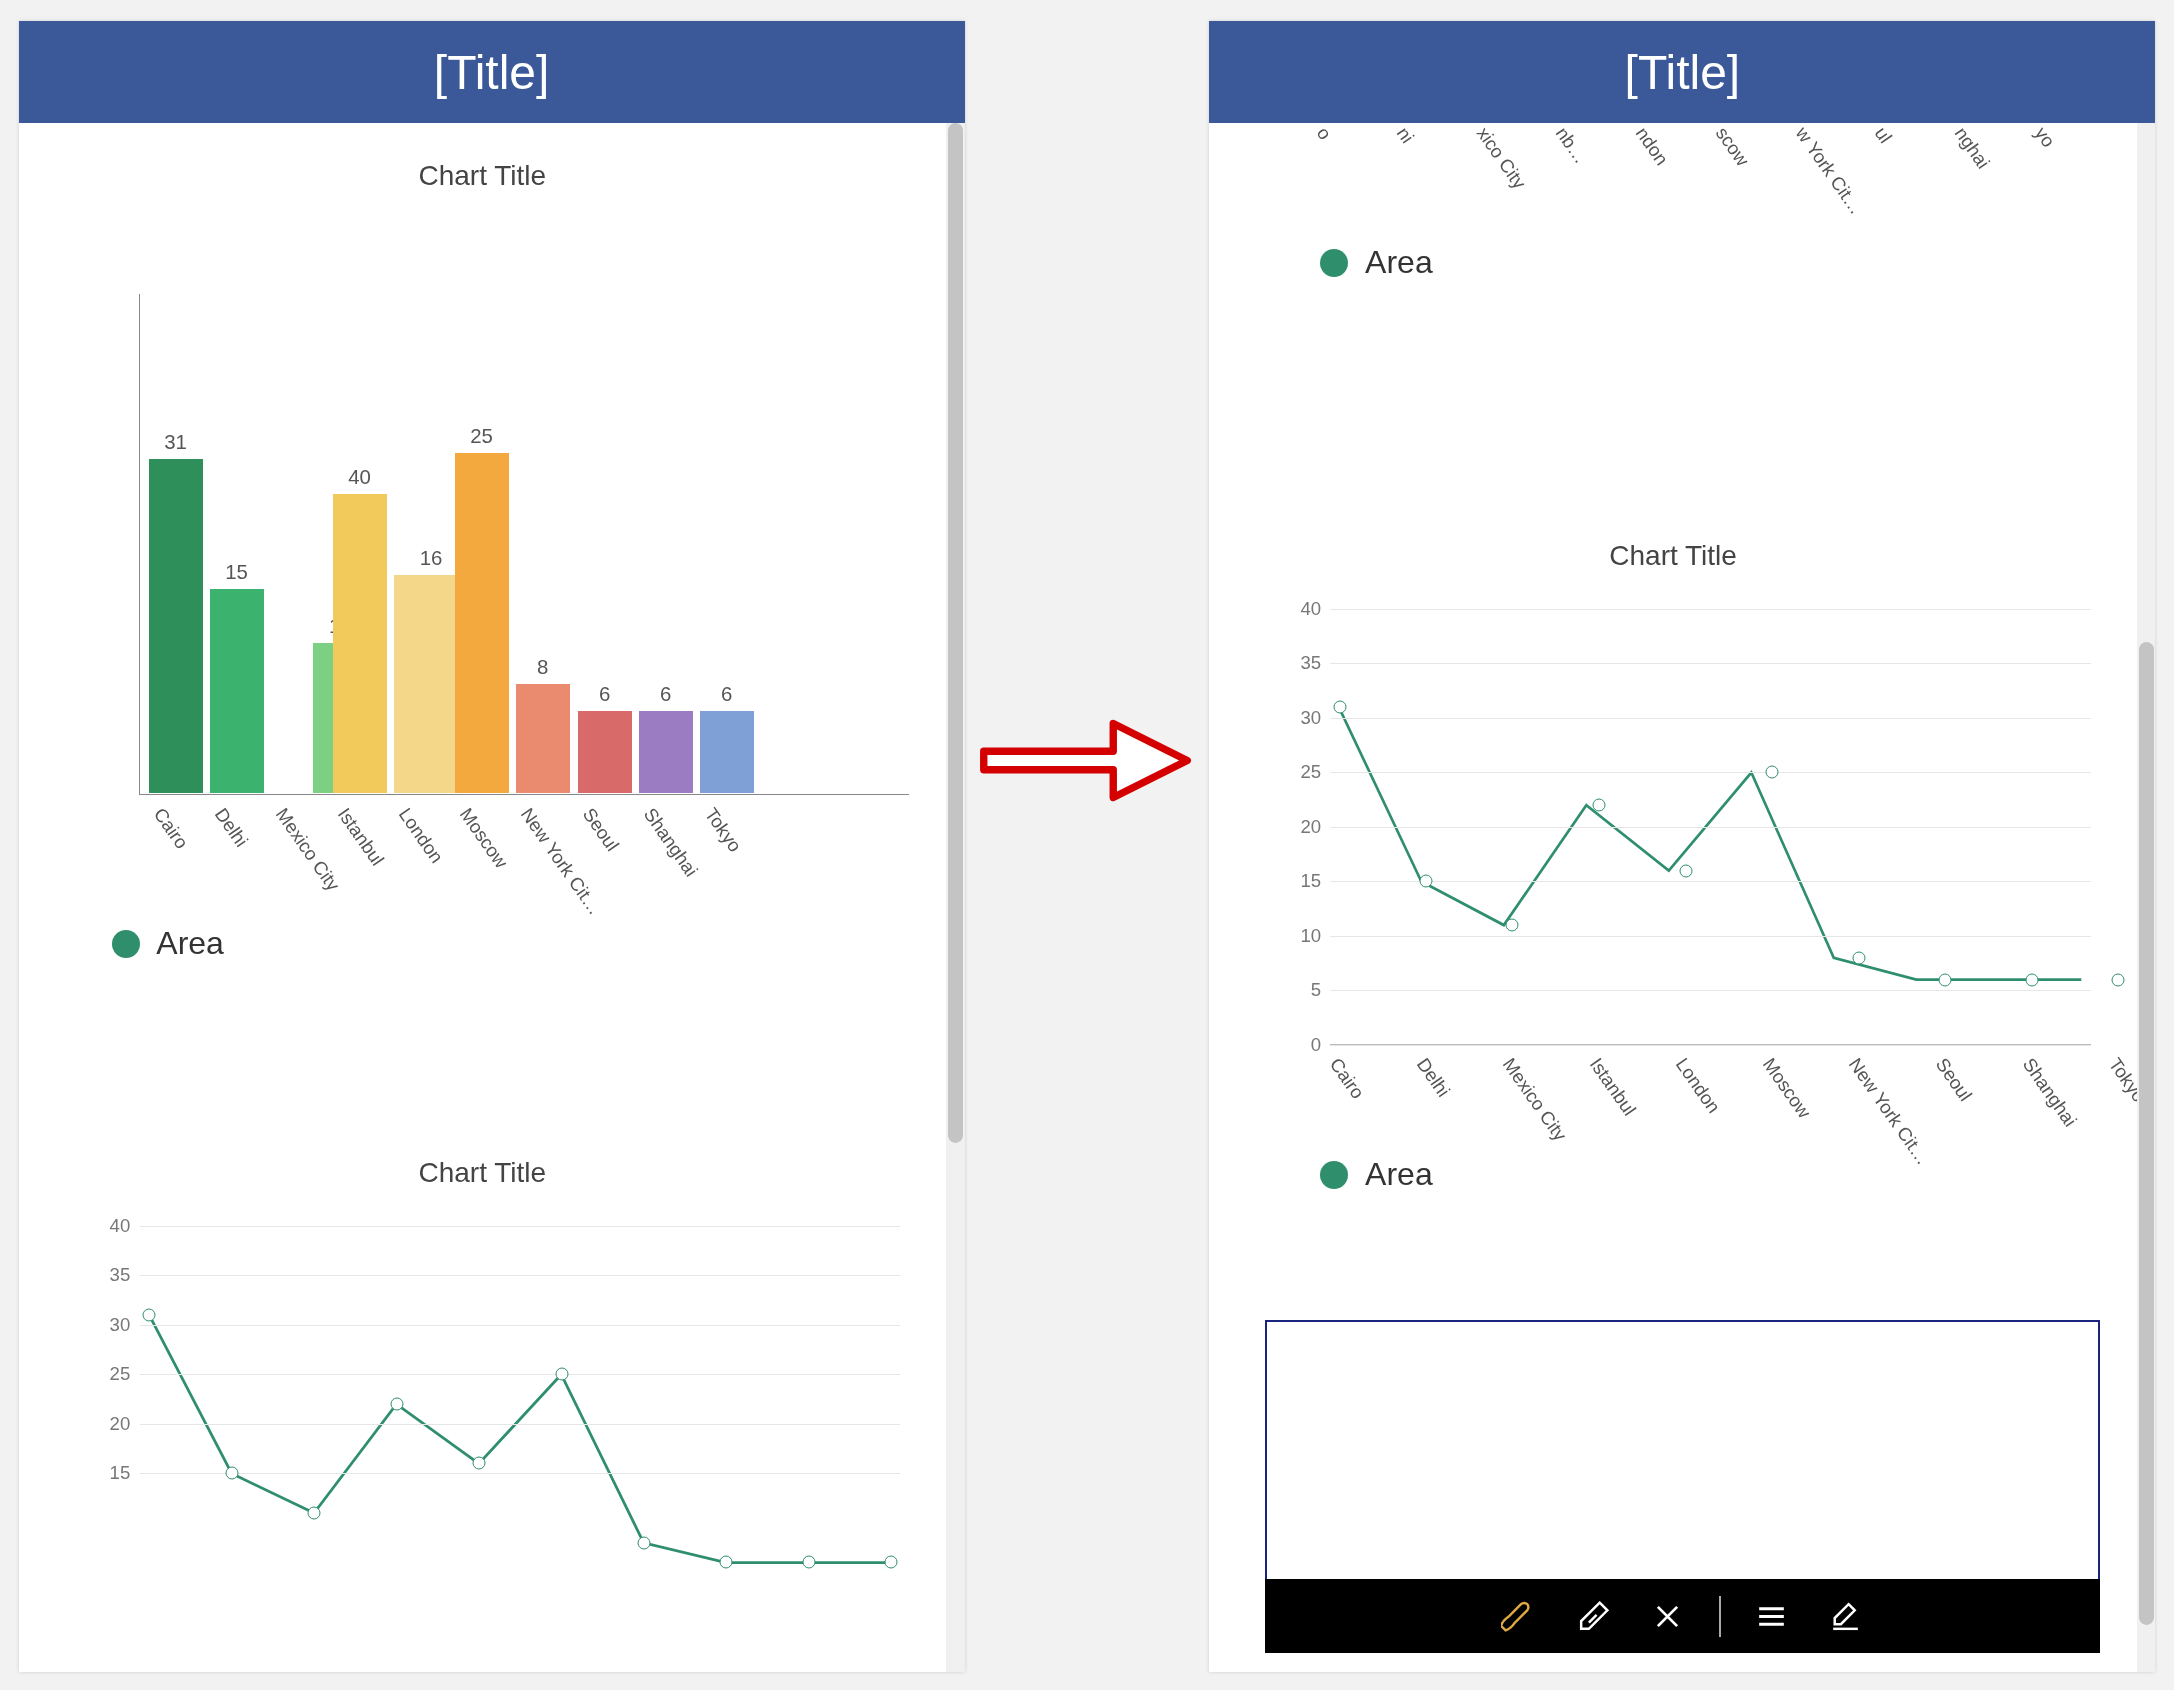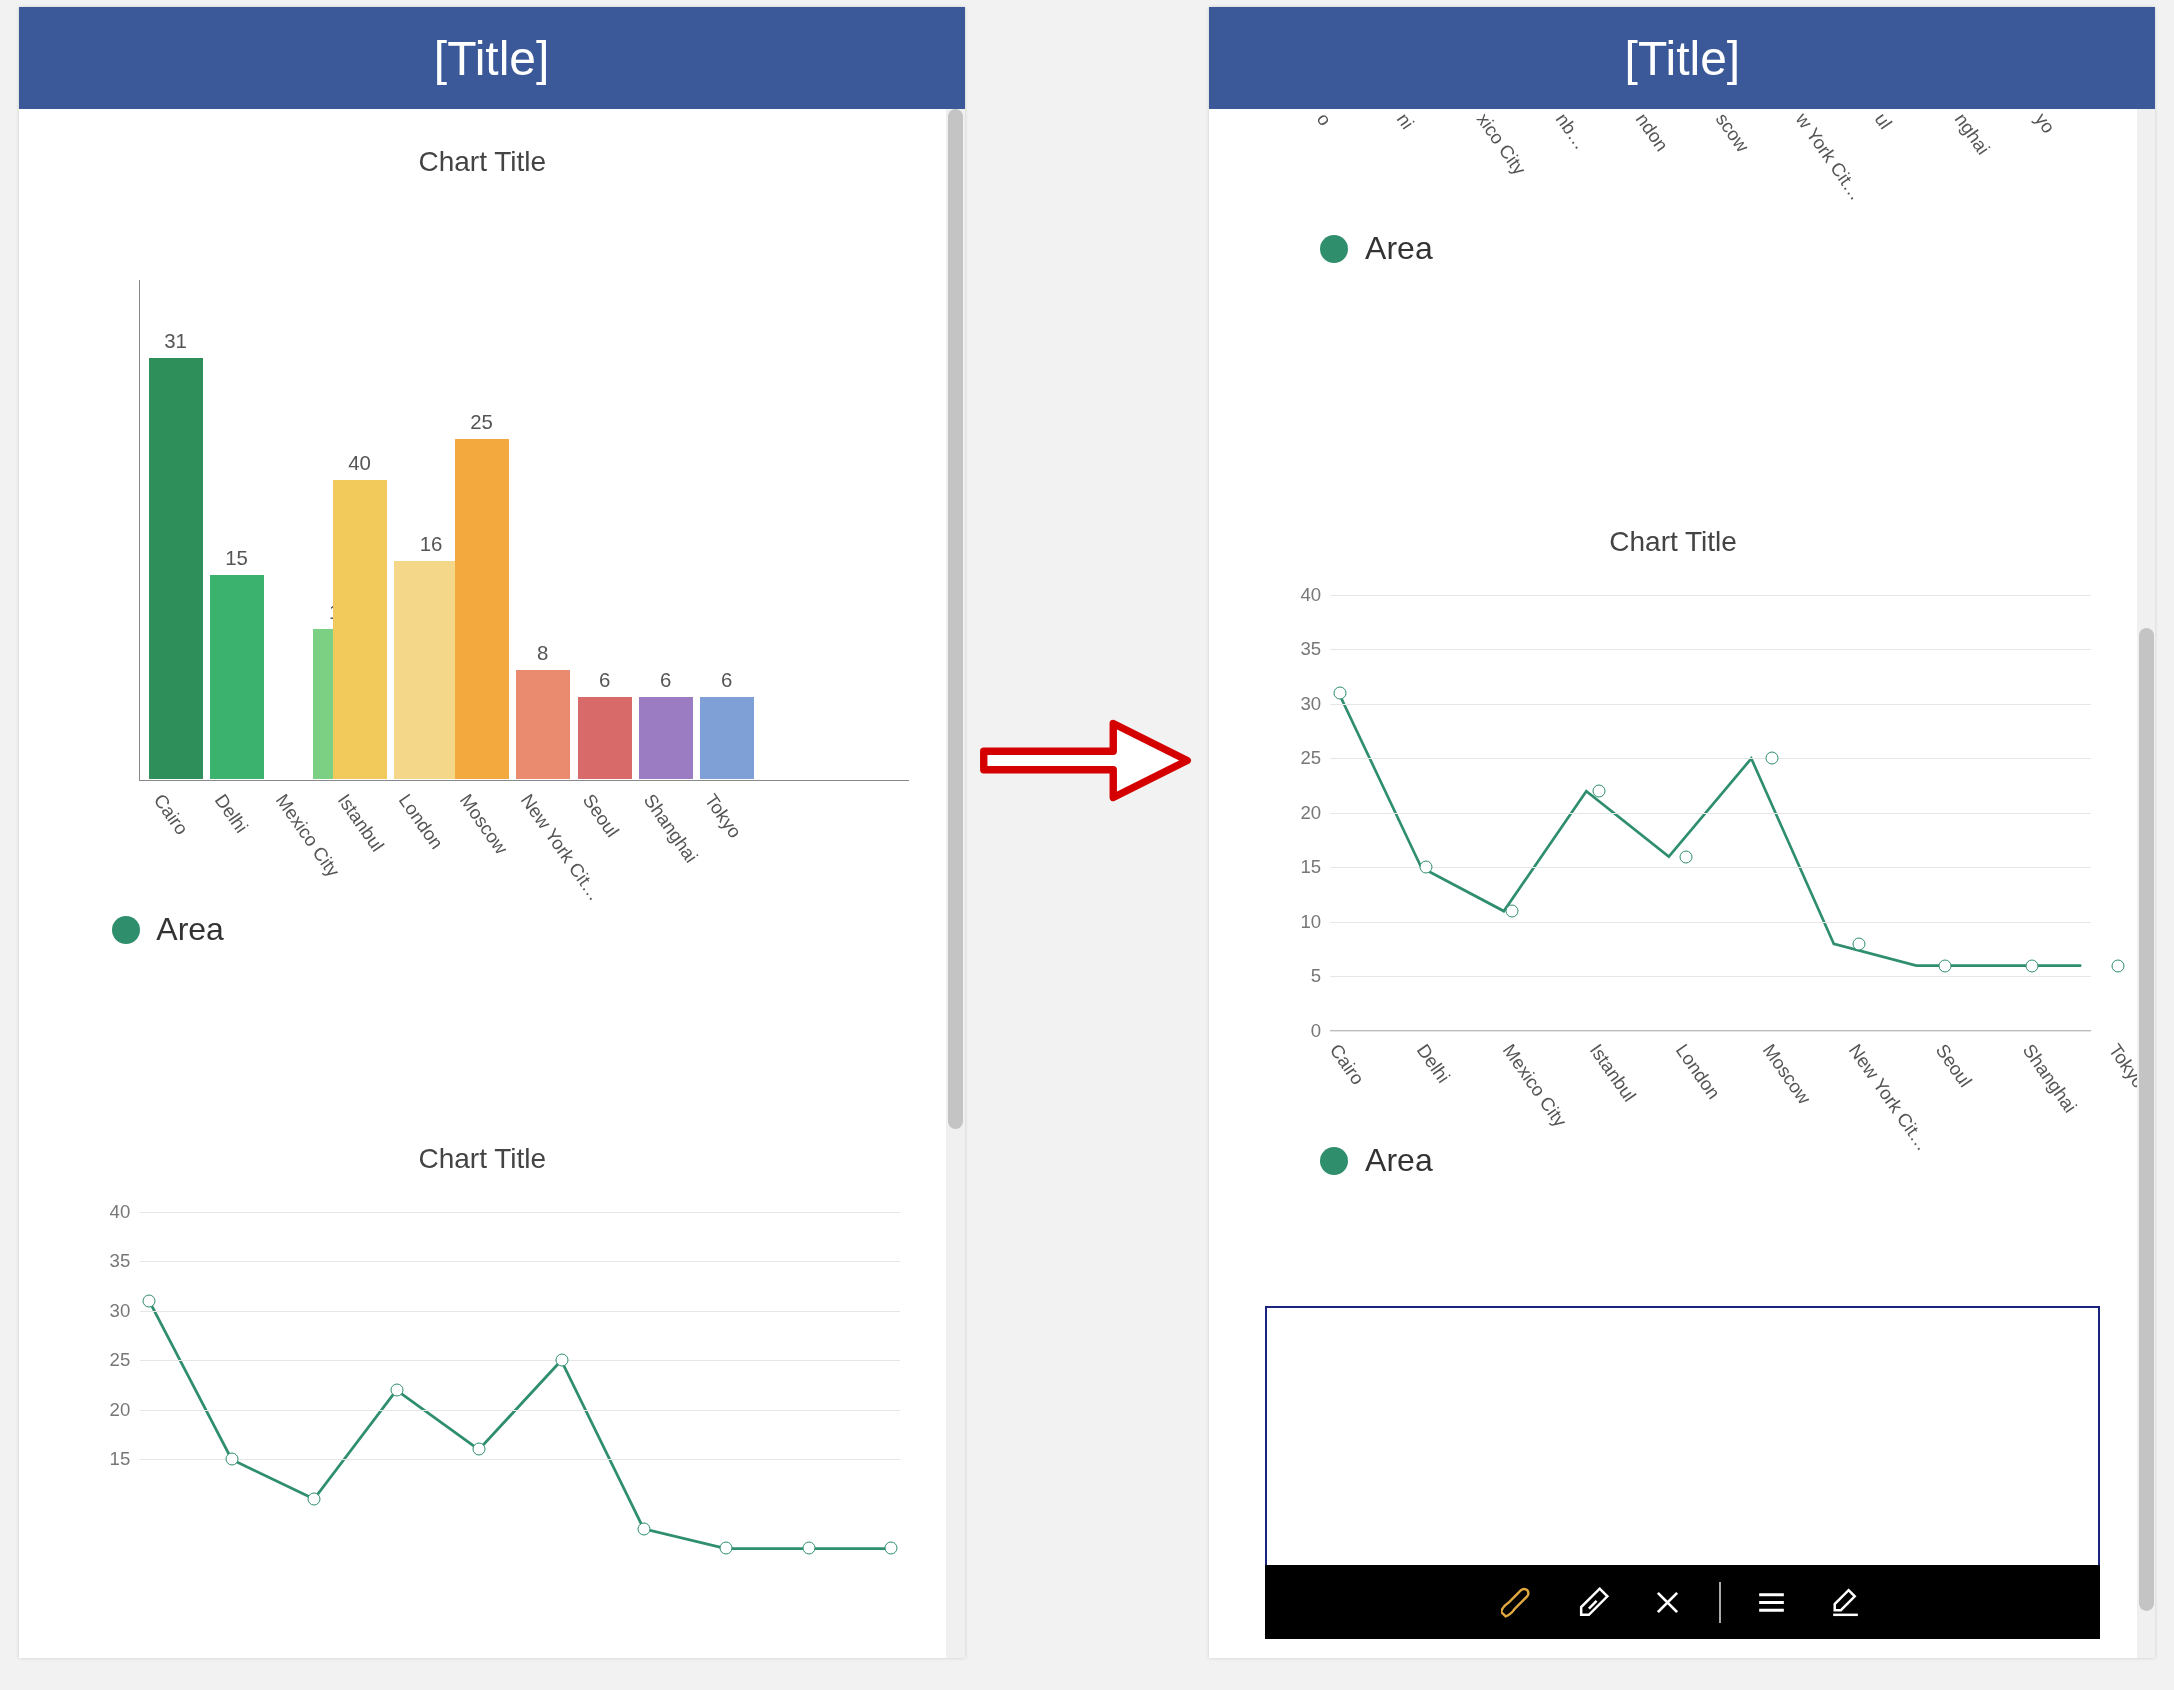--- a/index.html
+++ b/index.html
@@ -1,17 +1,17 @@
 <!DOCTYPE html>
 <html style="font-size:15px"><head>
 <meta charset="utf-8">
 <style>
   html,body{margin:0;padding:0;background:#f2f2f2;font-family:"Segoe UI",Arial,sans-serif;color:#333;}
   .stage{width:2174px;height:1690px;position:relative;background:#f2f2f2;}
-  .pane{position:absolute;top:7px;width:946px;height:1651px;background:#0ea5e9;box-shadow:0 0 3.7px rgba(0,0,0,0.15);}
+  .pane{position:absolute;top:21px;width:946px;height:1651px;background:#0ea5e9;box-shadow:0 0 3.7px rgba(0,0,0,0.15);}
   .pane-left{left:18.6px;}
   .pane-right{right:18.6px;}
   .titlebar{height:102px;background:#3b5998;color:#fff;font-size:48px;display:flex;align-items:center;justify-content:center;font-weight:400;}
   .content{position:absolute;left:0;right:18.6px;top:102px;bottom:0;overflow:hidden;background:#fff;}
   .vscroll{position:absolute;right:0;top:102px;bottom:0;width:18.6px;background:#f0f0f0;}
   .vthumb{position:absolute;left:1.9px;width:15px;background:#c4c4c4;border-radius:7.4px;}
   .chart-title{text-align:center;font-size:28px;color:#444;margin-top:37px;margin-bottom:18.6px;}
   
   .bar-area{position:relative;height:501px;margin:102px 37px 0 74px;}
   .bar-axis{position:absolute;left:46px;right:0;bottom:0;height:0;border-top:1.9px solid #888;}
@@ -60,21 +60,21 @@
     </div>
 
     <div class="content">
 
       <div class="chart-title">Chart Title</div>
       <div class="bar-area">
         <div class="bar-yaxis"></div>
         <div class="bar-axis"></div>
         <div class="bars" id="bars">
             <div class="bar-group" style="left: 0px; height: 421px;">
-              <div class="bar" style="height: 421px; width: 54px; background: rgb(47, 143, 90); margin-top: 32px;">
+              <div class="bar" style="height: 334px; width: 54px; background: rgb(47, 143, 90); margin-top: 32px;">
                 <div class="bar-lbl">31</div>
               </div>
               <div class="bar-cat" style="left: 18.6px; margin-top: 11px;">Cairo</div>
             </div>
             <div class="bar-group" style="left: 61px; height: 204px;">
               <div class="bar" style="height: 204px; width: 54px; background: rgb(59, 179, 110);">
                 <div class="bar-lbl">15</div>
               </div>
               <div class="bar-cat" style="left: 18.6px; margin-top: 11px;">Delhi</div>
             </div>

